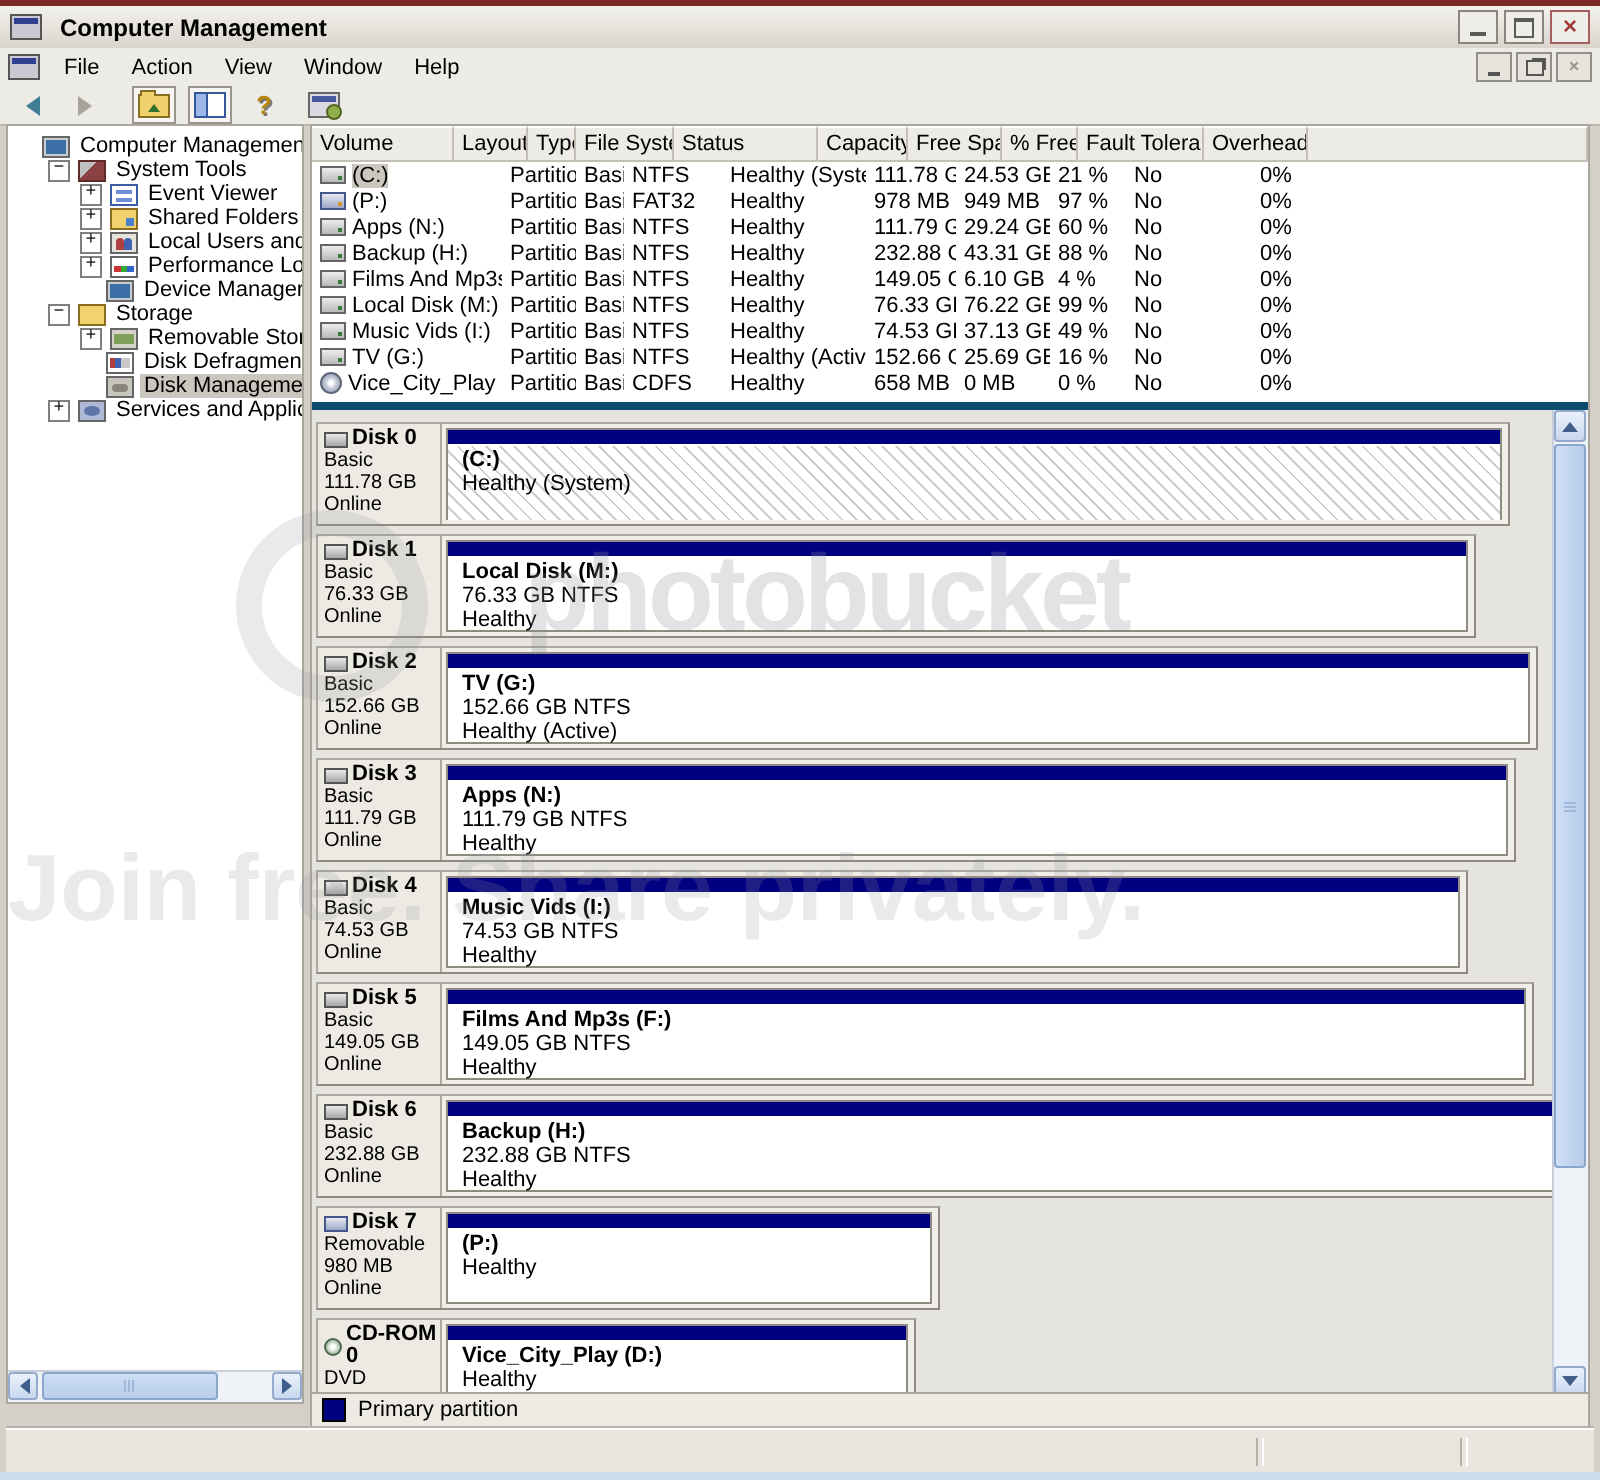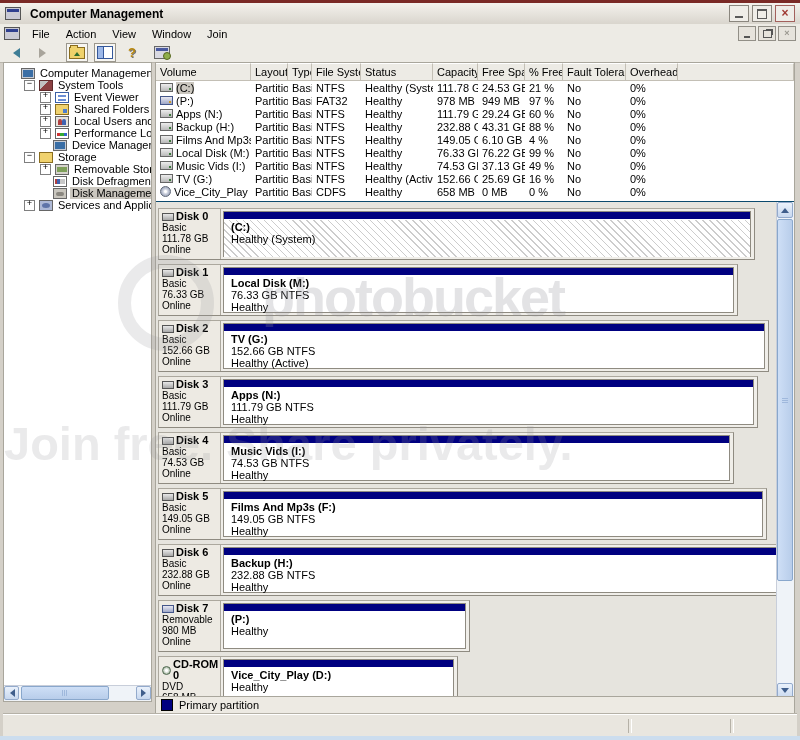--- a/index.html
+++ b/index.html
@@ -102,21 +102,21 @@
   .vl-name .lab.sel{background:#CBC7BF;}
   .vicon{width:13px;height:9px;flex:none;position:relative;}
   .vi-drive{background:linear-gradient(180deg,#EDEDED,#B9B9B9);border:1px solid #666;box-sizing:border-box;}
   .vi-drive::after{content:"";position:absolute;right:1px;bottom:1px;width:2px;height:2px;background:#3A7A3A;}
   .vi-removable{background:linear-gradient(180deg,#E8E8F2,#9FA8C8);border:1px solid #44568A;box-sizing:border-box;}
   .vi-removable::after{content:"";position:absolute;right:1px;bottom:1px;width:2px;height:2px;background:#CC9A2A;}
   .vi-cd{width:11px;height:11px;border-radius:50%;background:radial-gradient(circle at 50% 50%,#fff 15%,#C9CEDC 40%,#8E97AD 90%);border:1px solid #5F6878;box-sizing:border-box;margin-top:-1px;}
 
   
   .disk-view{position:absolute;top:138px;left:0;right:0;height:498px;background:#E6E4DE;
-    border-top:1px solid #0c4a6e;box-sizing:border-box;overflow:hidden;padding:6px 0 0 2px;}
+    border-top:4px solid #0c4a6e;box-sizing:border-box;overflow:hidden;padding:6px 0 0 2px;}
   .disk-row{position:relative;height:50px;margin-bottom:4px;background:#F0EEE9;
     border:1px solid #ACA89E;border-right-color:#8F8B81;border-bottom-color:#8F8B81;box-sizing:content-box;}
   .dhead{position:absolute;left:0;top:0;bottom:0;width:62px;background:#EDEAE3;
     border-right:1px solid #ACA89E;padding:2px 0 0 3px;box-sizing:border-box;line-height:11px;font-size:10px;}
   .dhead .dname{font-weight:bold;font-size:11px;display:flex;align-items:center;gap:2px;}
   .dicon{width:12px;height:8px;flex:none;position:relative;}
   .di-disk{background:linear-gradient(180deg,#E8E8E8,#A8A8A8);border:1px solid #555;box-sizing:border-box;}
   .di-removable{background:linear-gradient(180deg,#E8E8F2,#9FA8C8);border:1px solid #44568A;box-sizing:border-box;}
   .di-cd{width:9px;height:9px;border-radius:50%;background:radial-gradient(circle,#fff 20%,#BCC9B8 60%,#7E9878 95%);border:1px solid #4F6850;box-sizing:border-box;}
   .dbar{position:absolute;left:64px;top:2px;bottom:2px;border:1px solid #8F8B81;background:#fff;box-sizing:border-box;}
@@ -188,21 +188,21 @@
     </div>
   </div>
 
   <div class="menubar">
     <div class="app-mini-icon"></div>
     <div id="menus" style="display:flex;">
         <div class="menu-item">File</div>
         <div class="menu-item">Action</div>
         <div class="menu-item">View</div>
         <div class="menu-item">Window</div>
-        <div class="menu-item">Join</div>
+        <div class="menu-item">Help</div>
       </div>
     <div class="mdi-btns">
       <div class="mdibtn">
           <div class="min-glyph"></div>
         </div>
       <div class="mdibtn">
           <div class="res-glyph"></div>
         </div>
       <div class="mdibtn dis">
           <span>×</span>
@@ -302,21 +302,21 @@
       <div class="hbtn right">
           <div class="tri-right"></div>
         </div>
     </div>
   </div>
 
   <div class="right-pane">
 
     <div class="vol-list">
       <div class="vl-header" id="vl-header">
-          <div class="vl-h" style="width: 95px;">Volume</div>
+          <div class="vl-h" style="width: 71px;">Volume</div>
           <div class="vl-h" style="width: 37px;">Layout</div>
           <div class="vl-h" style="width: 24px;">Type</div>
           <div class="vl-h" style="width: 49px;">File System</div>
           <div class="vl-h" style="width: 72px;">Status</div>
           <div class="vl-h" style="width: 45px;">Capacity</div>
           <div class="vl-h" style="width: 47px;">Free Space</div>
           <div class="vl-h" style="width: 38px;">% Free</div>
           <div class="vl-h" style="width: 63px;">Fault Tolerance</div>
           <div class="vl-h" style="width: 52px;">Overhead</div>
           <div class="vl-h" style="flex: 1 1 0%;"></div>

